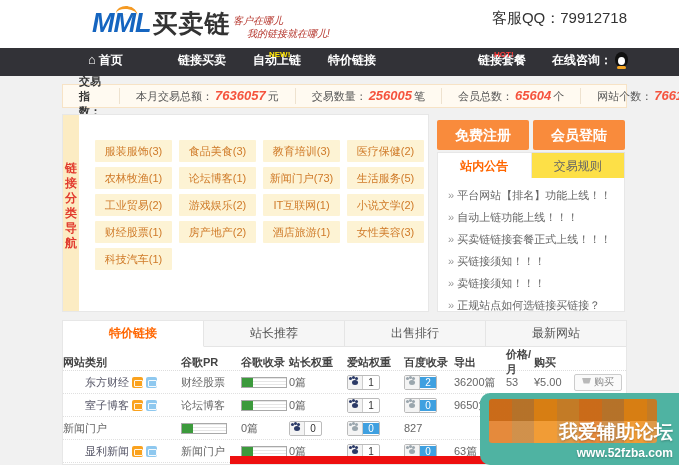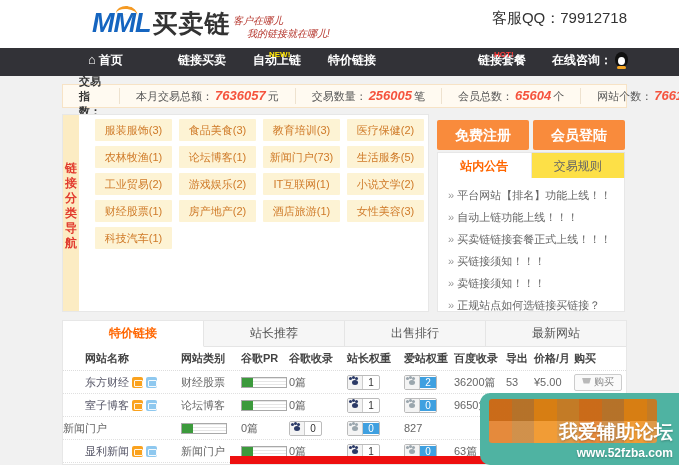--- a/index.html
+++ b/index.html
@@ -33,21 +33,21 @@
   
   .stats { position:absolute; left:62px; top:84px; width:565px; height:24px; background:#fffaf1; border:1px solid #f7e3c6; display:flex; align-items:center; font-size:11px; color:#555; }
   .stats-title { font-weight:bold; color:#333; padding:0 18px 0 16px; }
   .stat { padding:0 16px; border-left:1px solid #eee2cf; white-space:nowrap; }
   .stat:first-of-type { border-left:none; }
   .stat b { font-style:italic; color:#f5533d; font-size:13px; padding:0 2px; font-weight:bold; }
 
   
   .cat-box { position:absolute; left:62px; top:114px; width:367px; height:198px; background:#fff; border:1px solid #e7e7e7; }
   .cat-side { position:absolute; left:0; top:0; bottom:0; width:16px; background:#fcecc3; color:#e13a2e; font-size:12px; font-weight:bold; text-align:center; word-break:break-all; line-height:15px; padding-top:46px; }
-  .cat-grid { position:absolute; left:32px; top:4px; display:grid; grid-template-columns:repeat(4,77px); gap:5px 7px; }
+  .cat-grid { position:absolute; left:32px; top:25px; display:grid; grid-template-columns:repeat(4,77px); gap:5px 7px; }
   .cat-btn { height:22px; line-height:22px; text-align:center; background:#fdf3d4; color:#cf7a28; font-size:11px; cursor:pointer; border-radius:1px; white-space:nowrap; overflow:hidden; }
 
   
   .btn-orange { position:absolute; width:92px; height:30px; background:#f98b3c; color:#fff; font-size:14px; font-weight:bold; text-align:center; line-height:30px; border-radius:2px; cursor:pointer; }
   .btn-register { left:437px; top:120px; }
   .btn-login { left:533px; top:120px; }
   .panel-tabs { position:absolute; left:437px; top:152px; width:188px; height:27px; display:flex; }
   .ptab { flex:1; text-align:center; line-height:26px; font-size:12px; cursor:pointer; }
   .ptab-active { background:#fff; color:#f60; font-weight:bold; border:1px solid #e7e7e7; border-bottom:none; }
   .ptab-idle { background:#fde047; color:#666; border:1px solid #e0e0e0; border-left:none; }
@@ -169,21 +169,20 @@
   </div>
 
   <div class="listing-box">
     <div class="l-tabs">
       <div class="ltab ltab-active">特价链接</div>
       <div class="ltab">站长推荐</div>
       <div class="ltab">出售排行</div>
       <div class="ltab">最新网站</div>
     </div>
     <div class="l-grid l-head">
-      <div class="c-name" style="color:#444;">网站名称</div>
       <div>网站类别</div>
       <div>谷歌PR</div>
       <div>谷歌收录</div>
       <div>站长权重</div>
       <div>爱站权重</div>
       <div>百度收录</div>
       <div>导出</div>
       <div>价格/月</div>
       <div>购买</div>
     </div>

